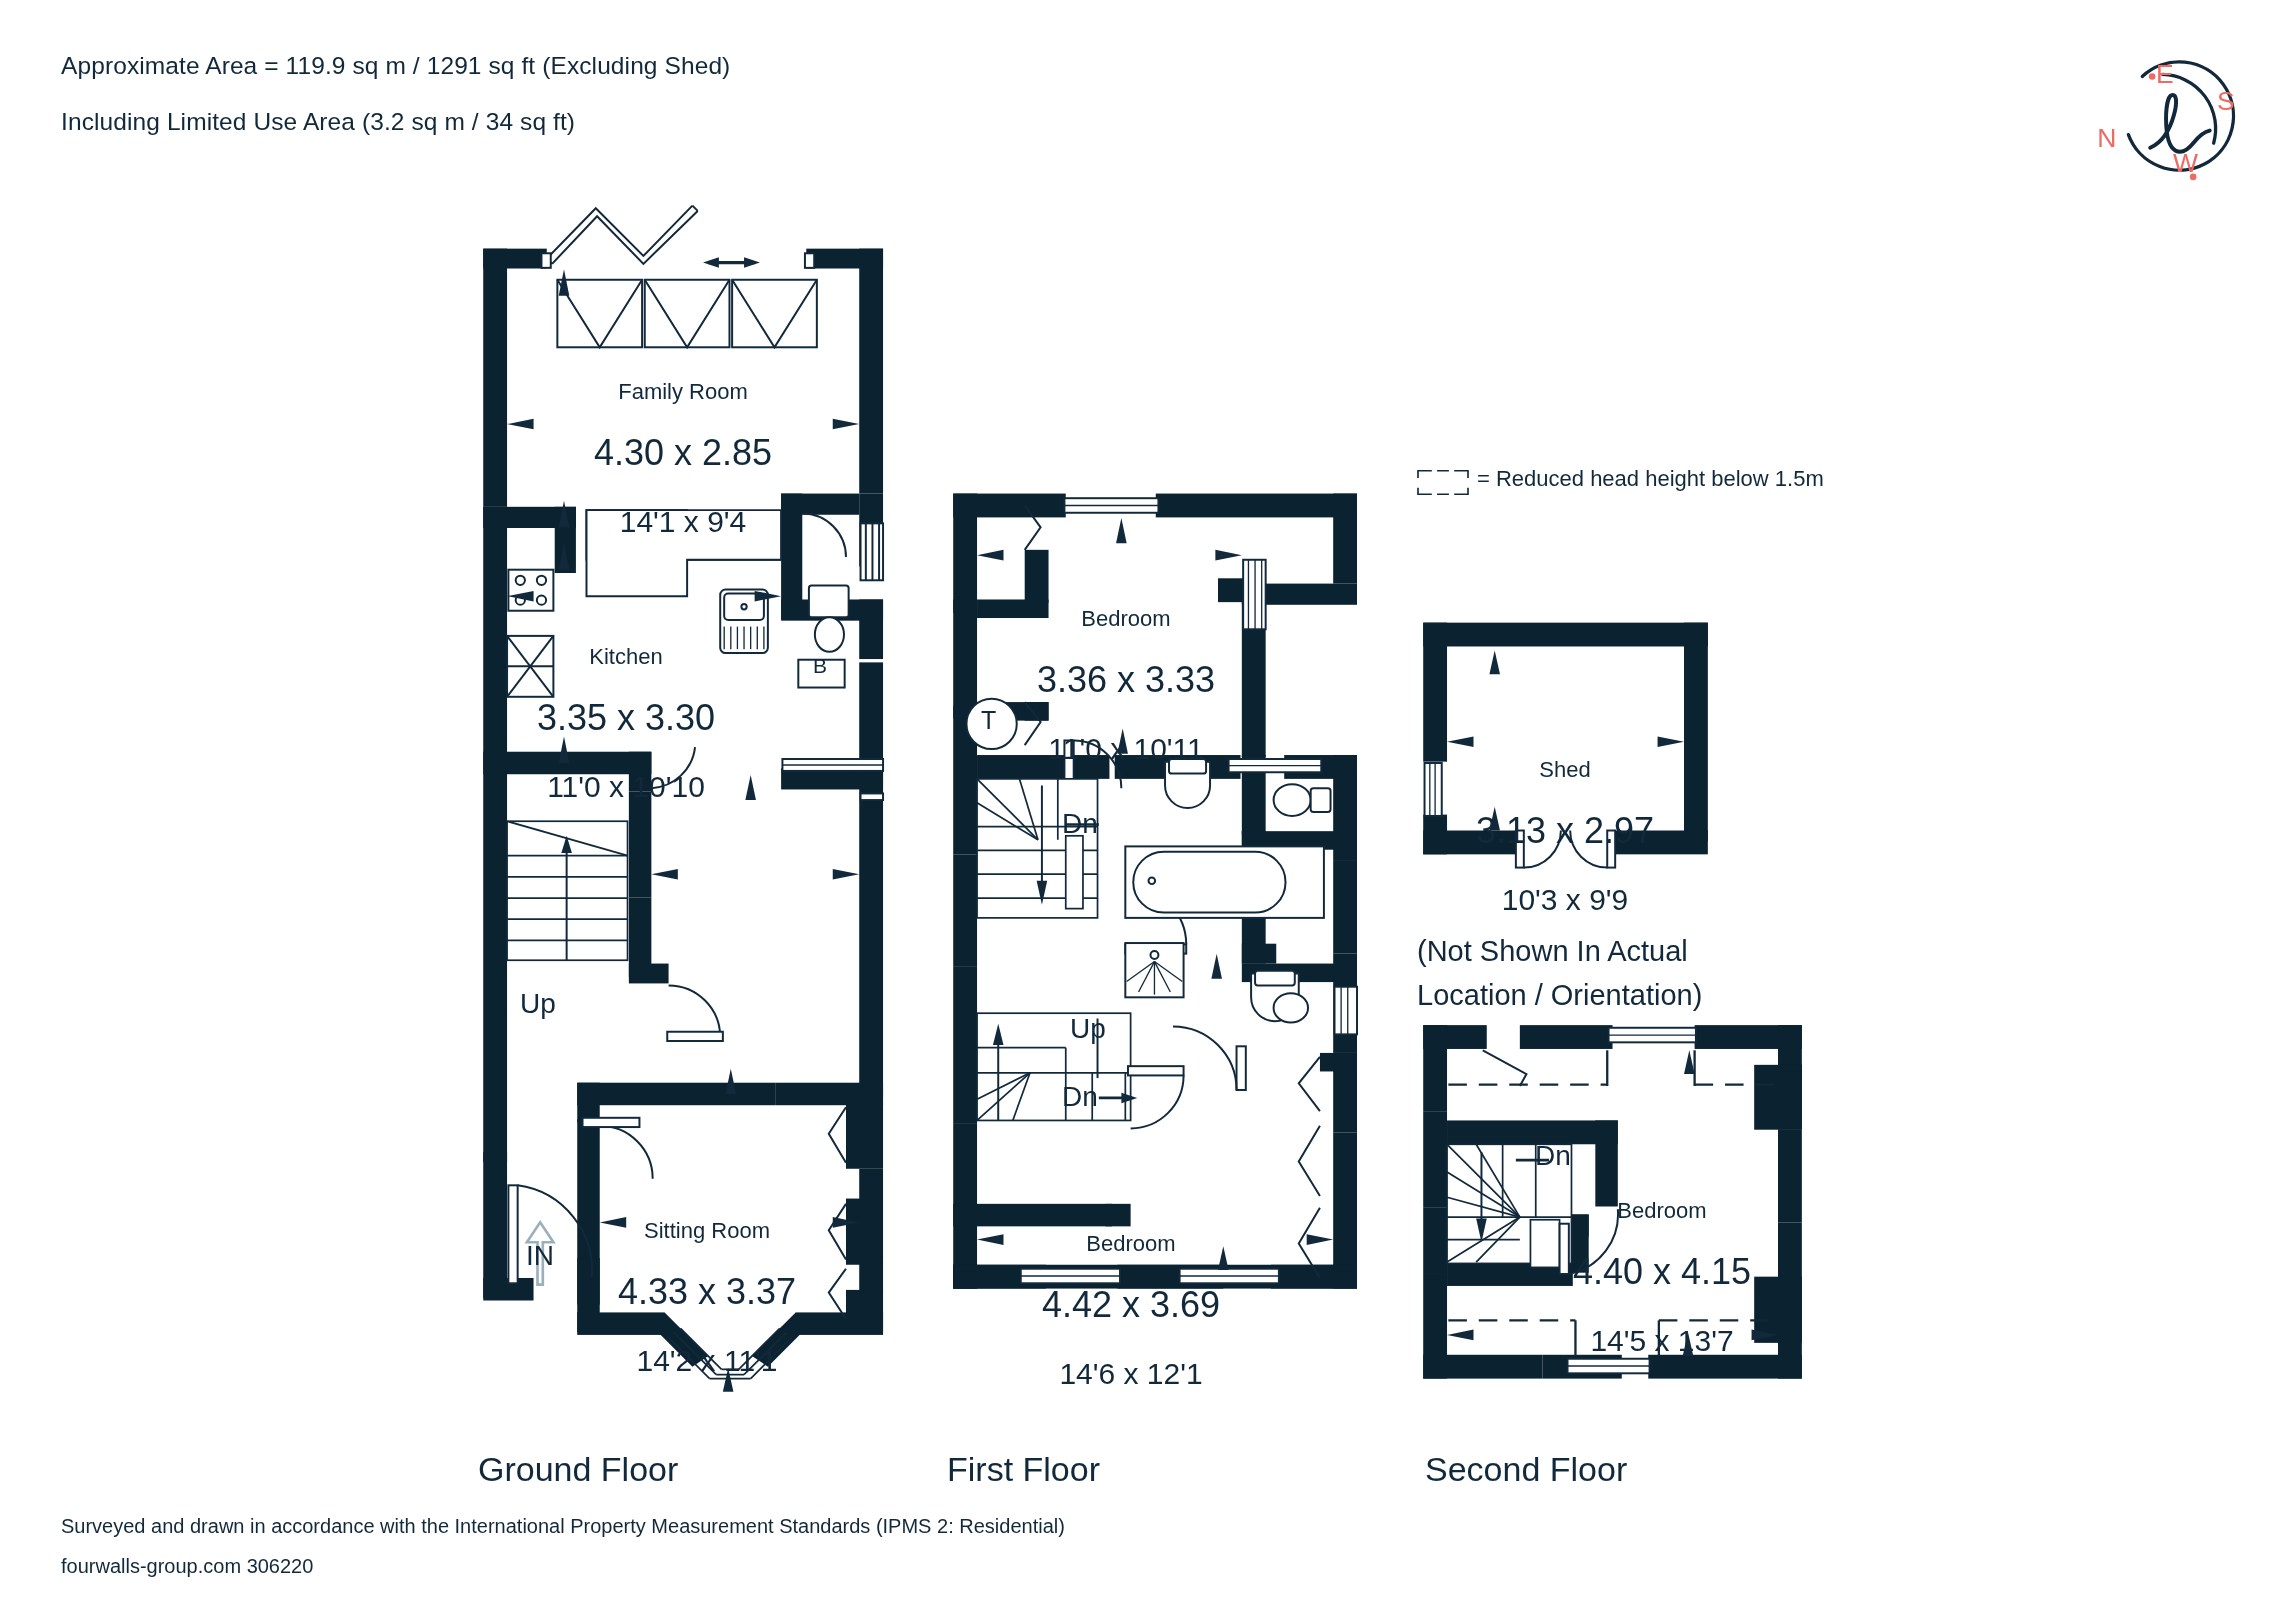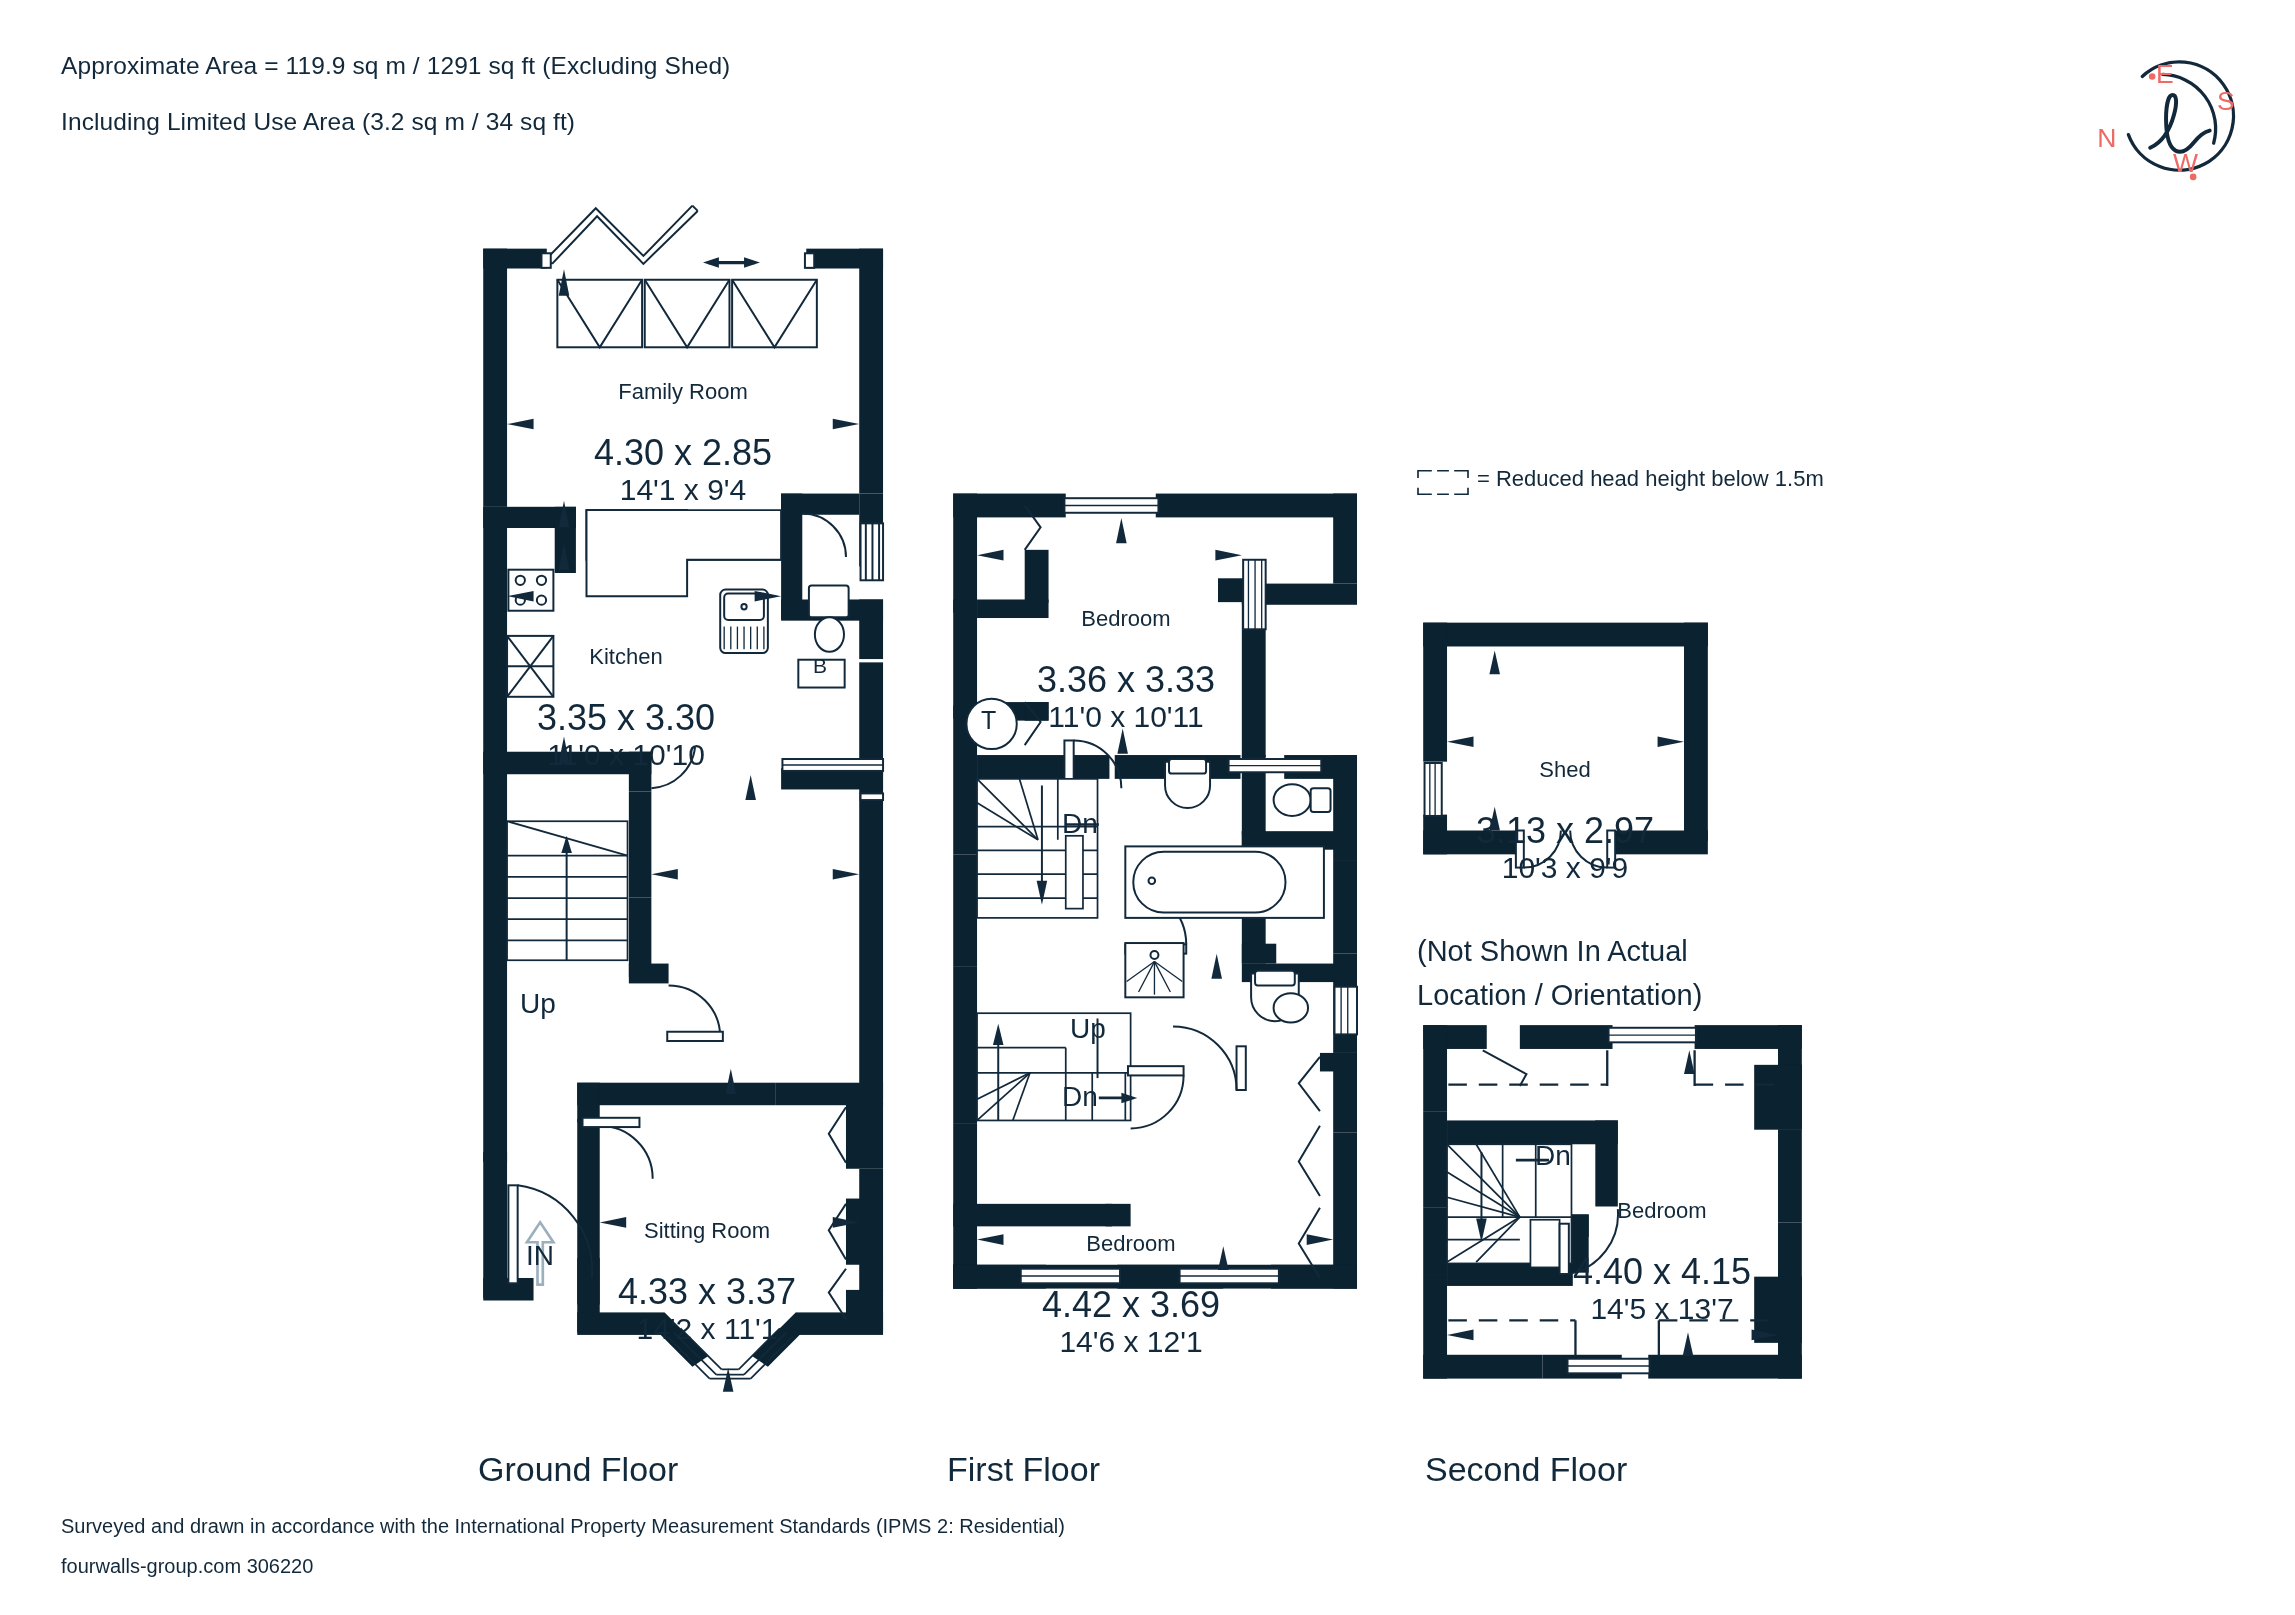--- a/index.html
+++ b/index.html
@@ -93,21 +93,21 @@
   .room-label {
     position: absolute;
     text-align: center;
     color: #12293b;
     line-height: 1.12;
     white-space: nowrap;
     transform: translateX(-50%);
   }
   .room-label .rl-name { font-size: 22px; display: block; margin-top: 44px; }
   .room-label .rl-m    { font-size: 36px; display: block; margin-top: 28px; }
-  .room-label .rl-ft   { font-size: 30px; display: block; }
+  .room-label .rl-ft   { font-size: 30px; display: block; margin-top: 32px; }
 
   .small-tag {
     position: absolute;
     font-size: 28px;
     color: #12293b;
     white-space: nowrap;
   }
 
   
   svg.plan { position: absolute; left: 0; top: 0; overflow: visible; }

